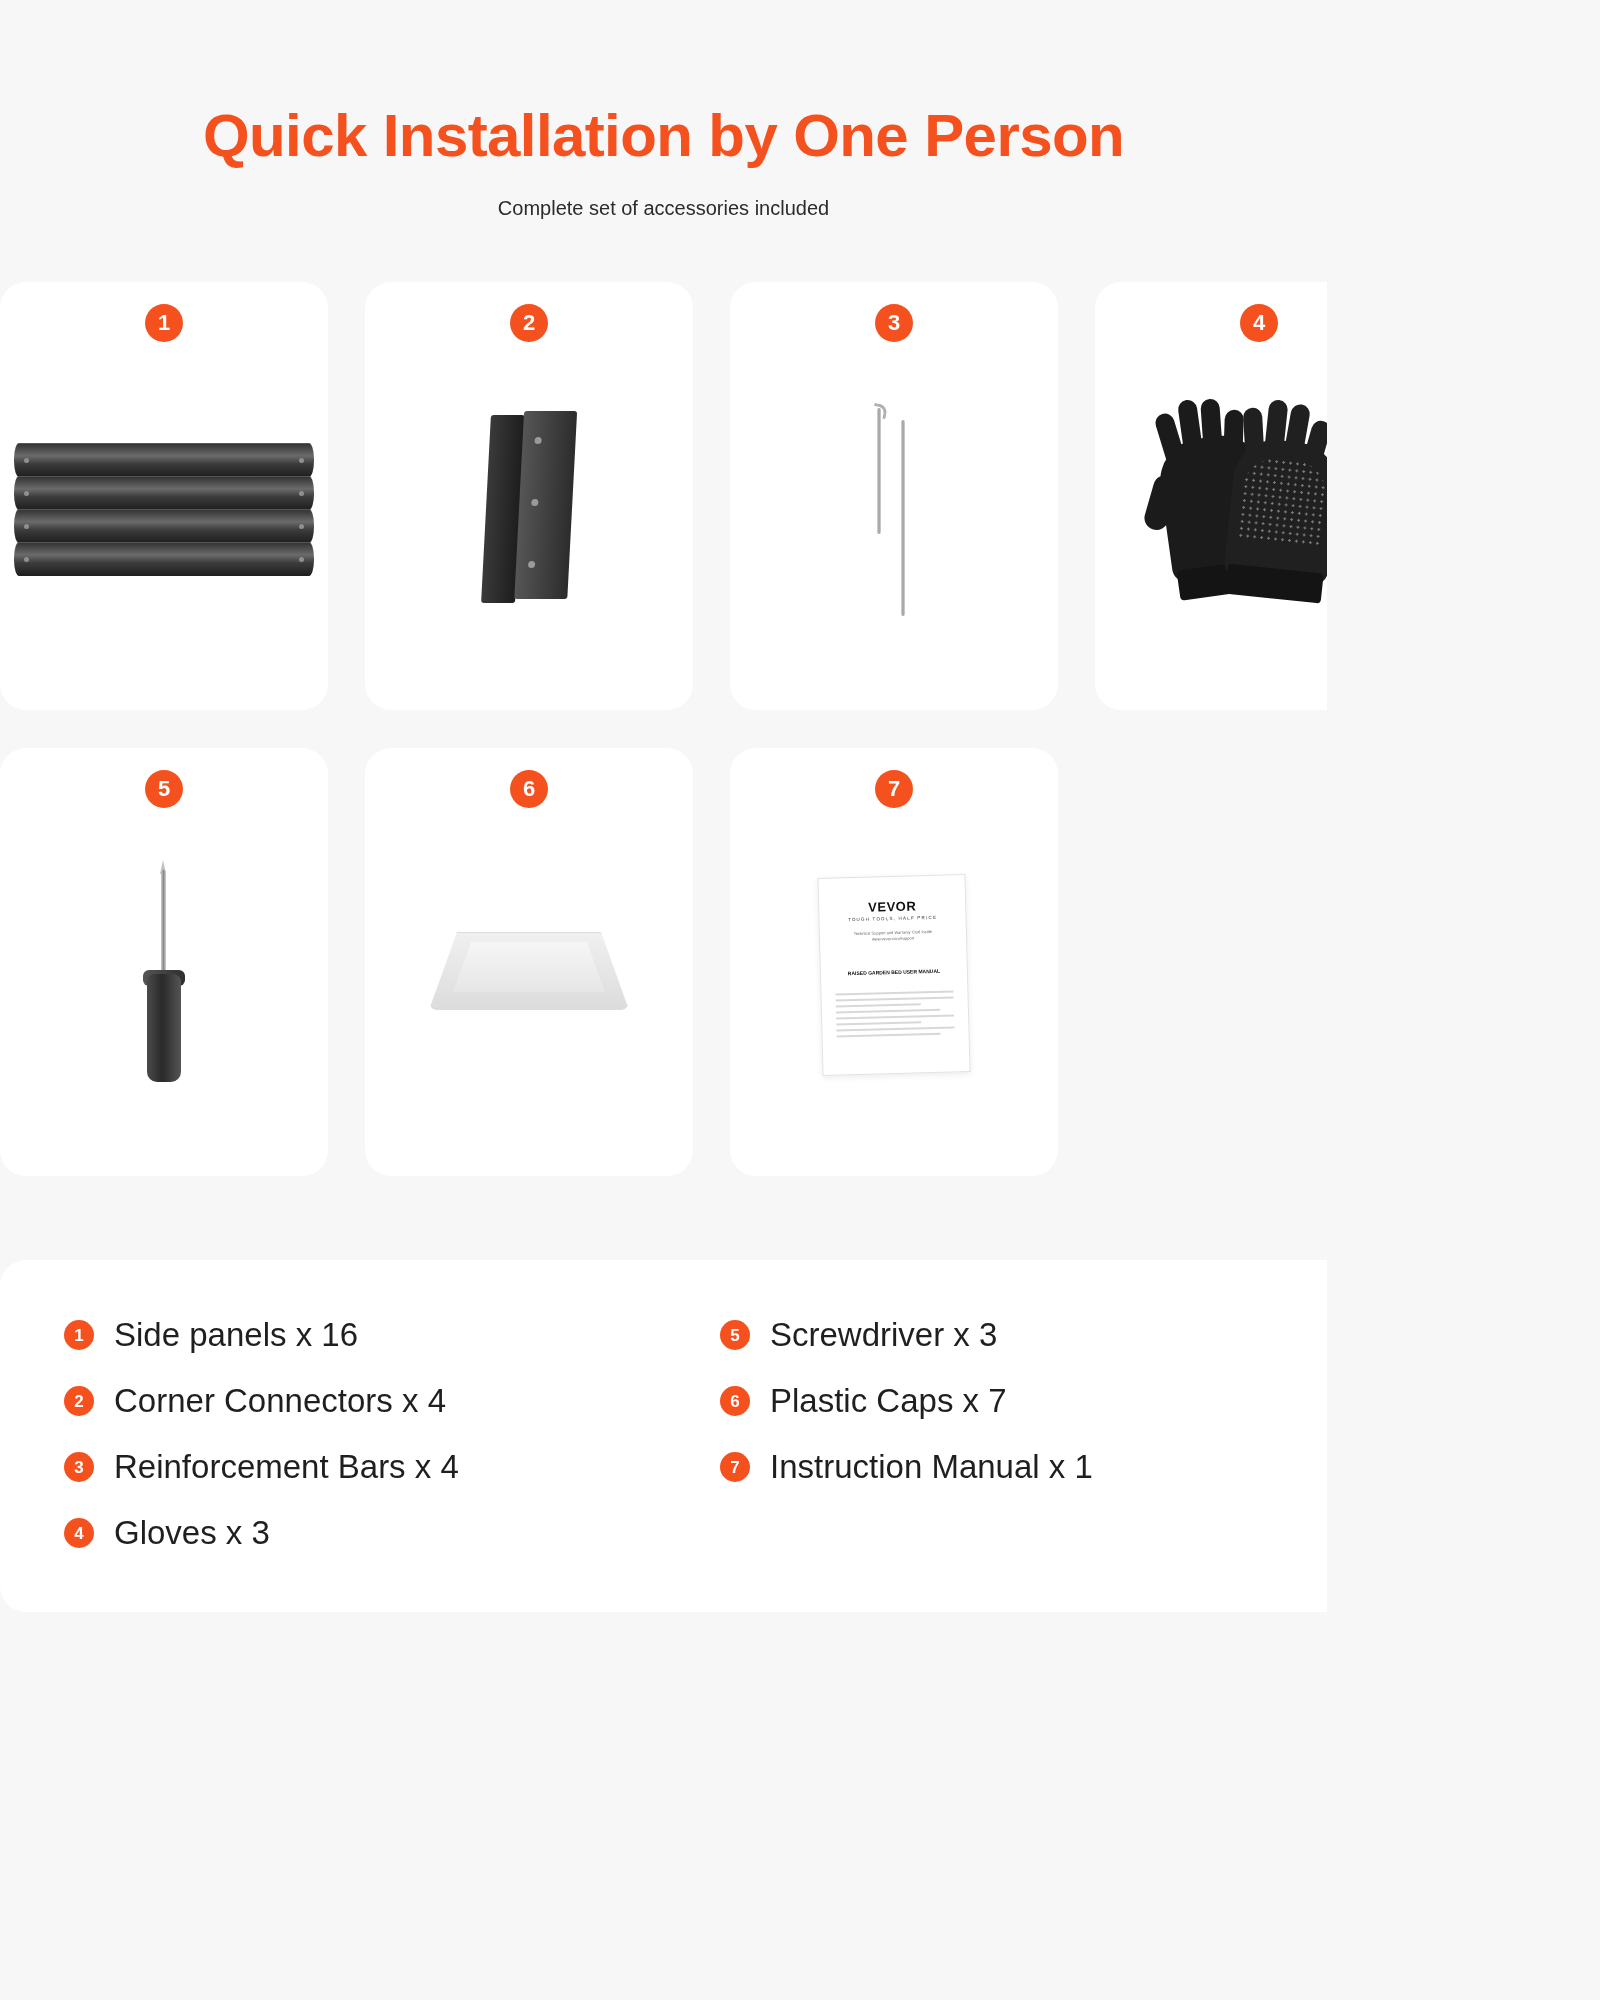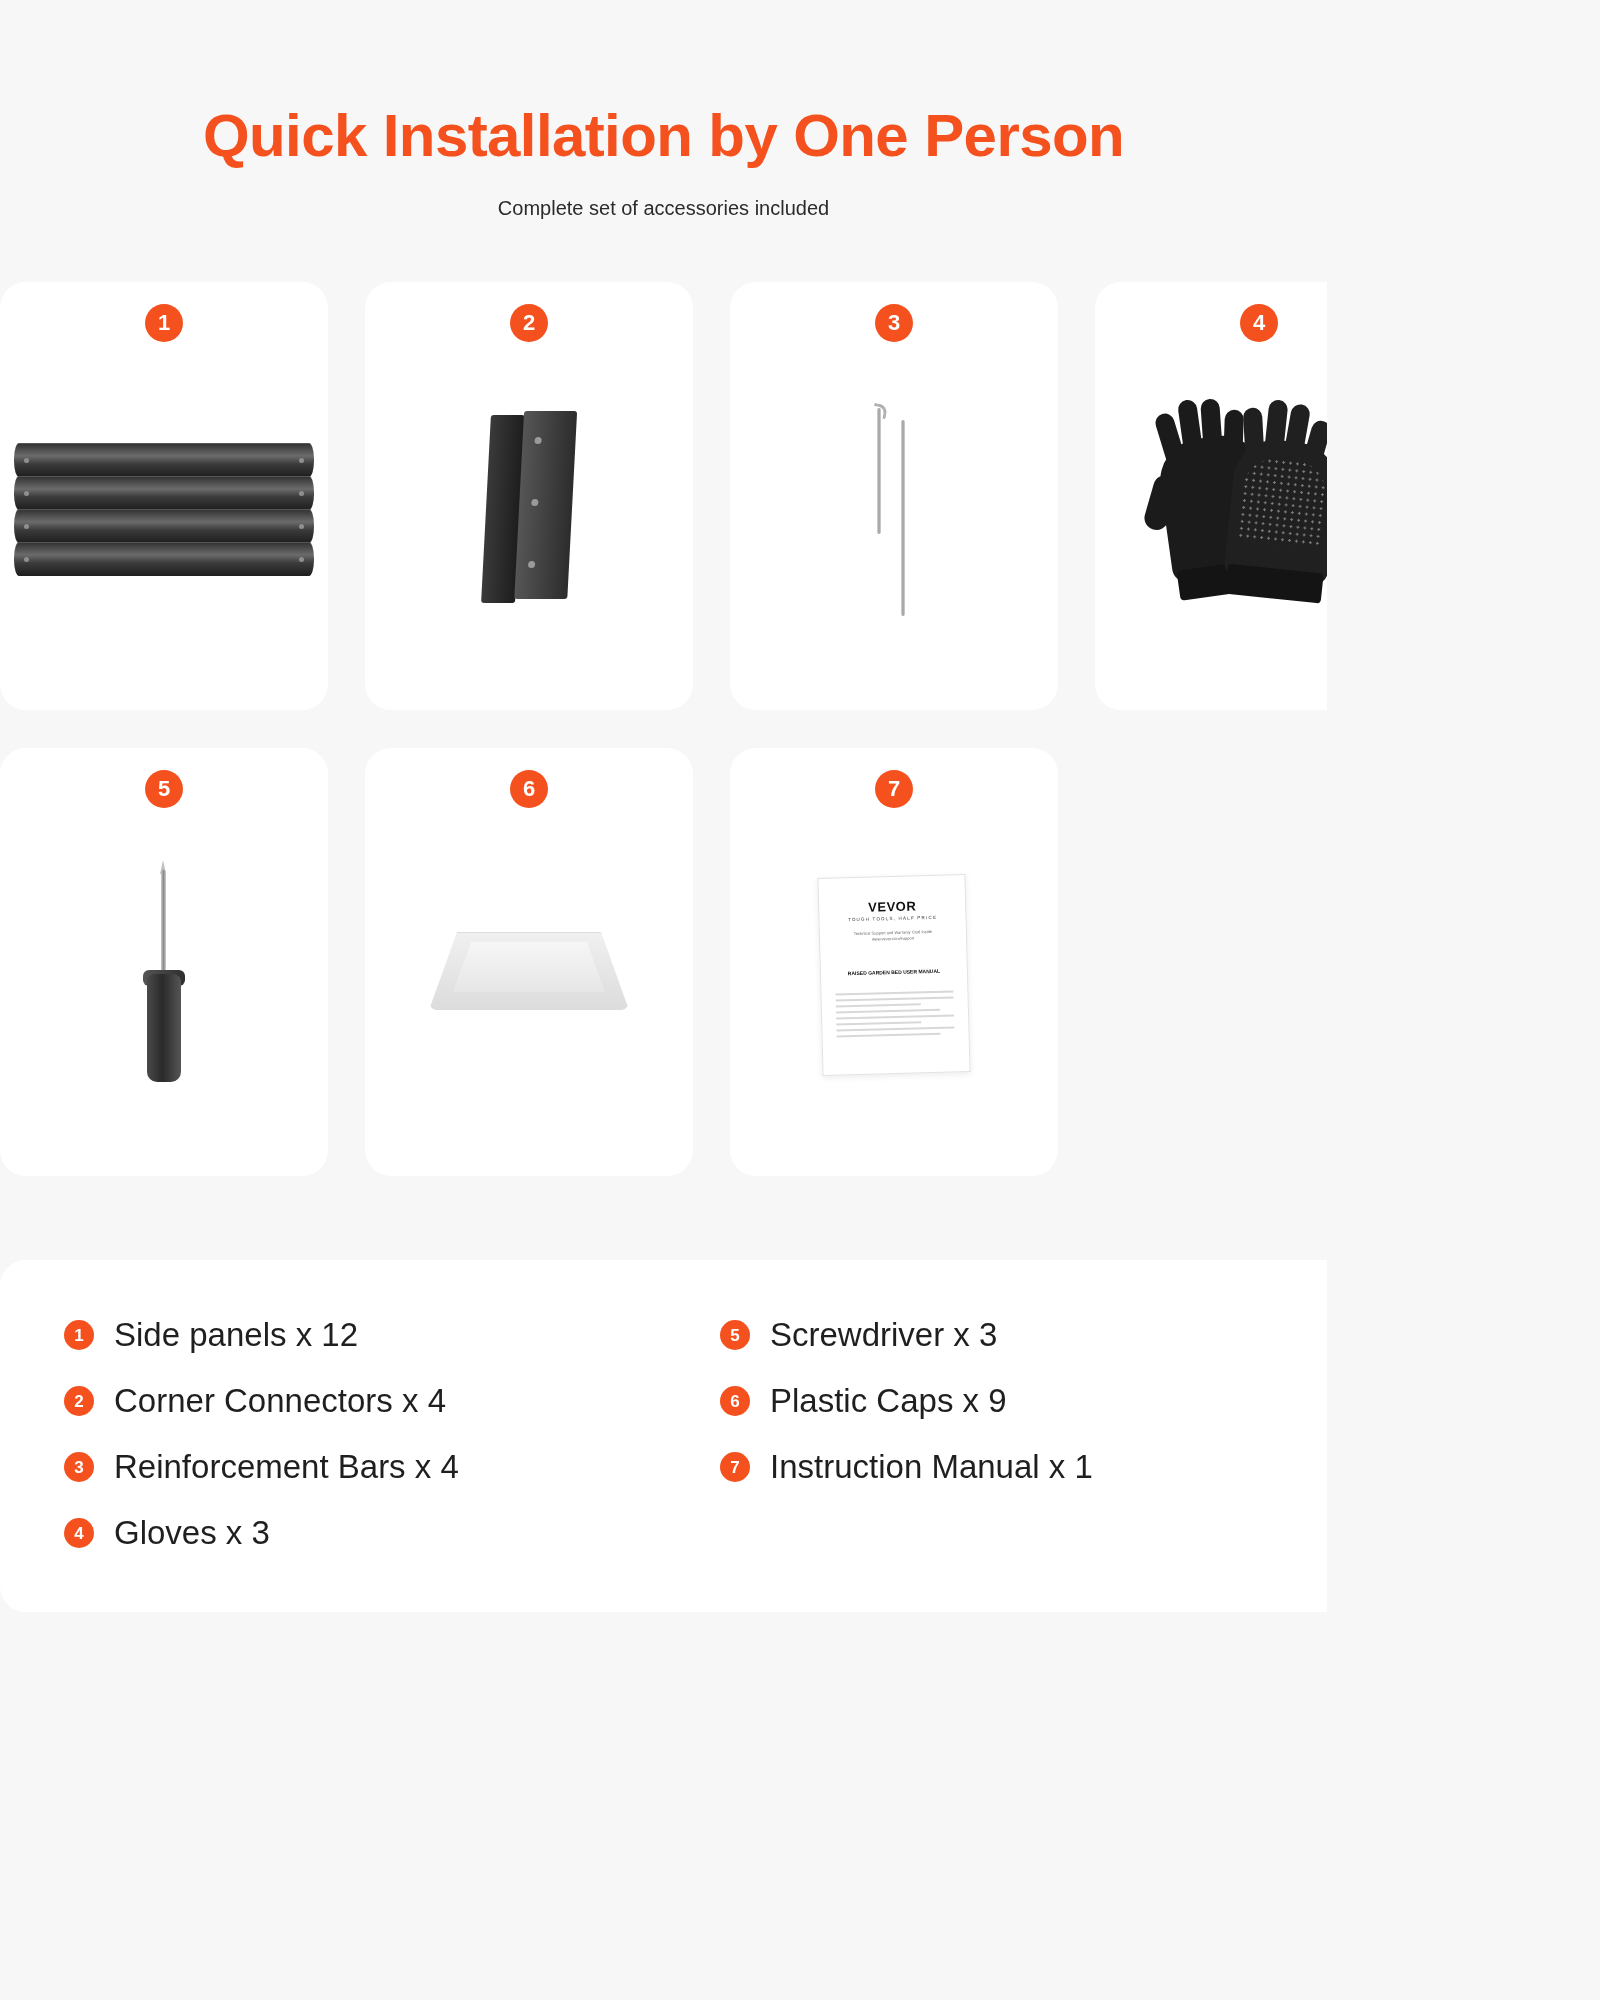--- a/index.html
+++ b/index.html
@@ -462,21 +462,21 @@
         </div>
       </div>
     </div>
 
   </div>
 
   <div class="legend">
     <div class="legend-col">
       <div class="legend-item">
         <span class="legend-badge">1</span>
-        <span class="legend-label">Side panels x 12</span>
+        <span class="legend-label">Side panels x 16</span>
       </div>
       <div class="legend-item">
         <span class="legend-badge">2</span>
         <span class="legend-label">Corner Connectors x 4</span>
       </div>
       <div class="legend-item">
         <span class="legend-badge">3</span>
         <span class="legend-label">Reinforcement Bars x 4</span>
       </div>
       <div class="legend-item">
@@ -484,21 +484,21 @@
         <span class="legend-label">Gloves x 3</span>
       </div>
     </div>
     <div class="legend-col">
       <div class="legend-item">
         <span class="legend-badge">5</span>
         <span class="legend-label">Screwdriver x 3</span>
       </div>
       <div class="legend-item">
         <span class="legend-badge">6</span>
-        <span class="legend-label">Plastic Caps x 9</span>
+        <span class="legend-label">Plastic Caps x 7</span>
       </div>
       <div class="legend-item">
         <span class="legend-badge">7</span>
         <span class="legend-label">Instruction Manual x 1</span>
       </div>
     </div>
   </div>
 
 </div>
 

